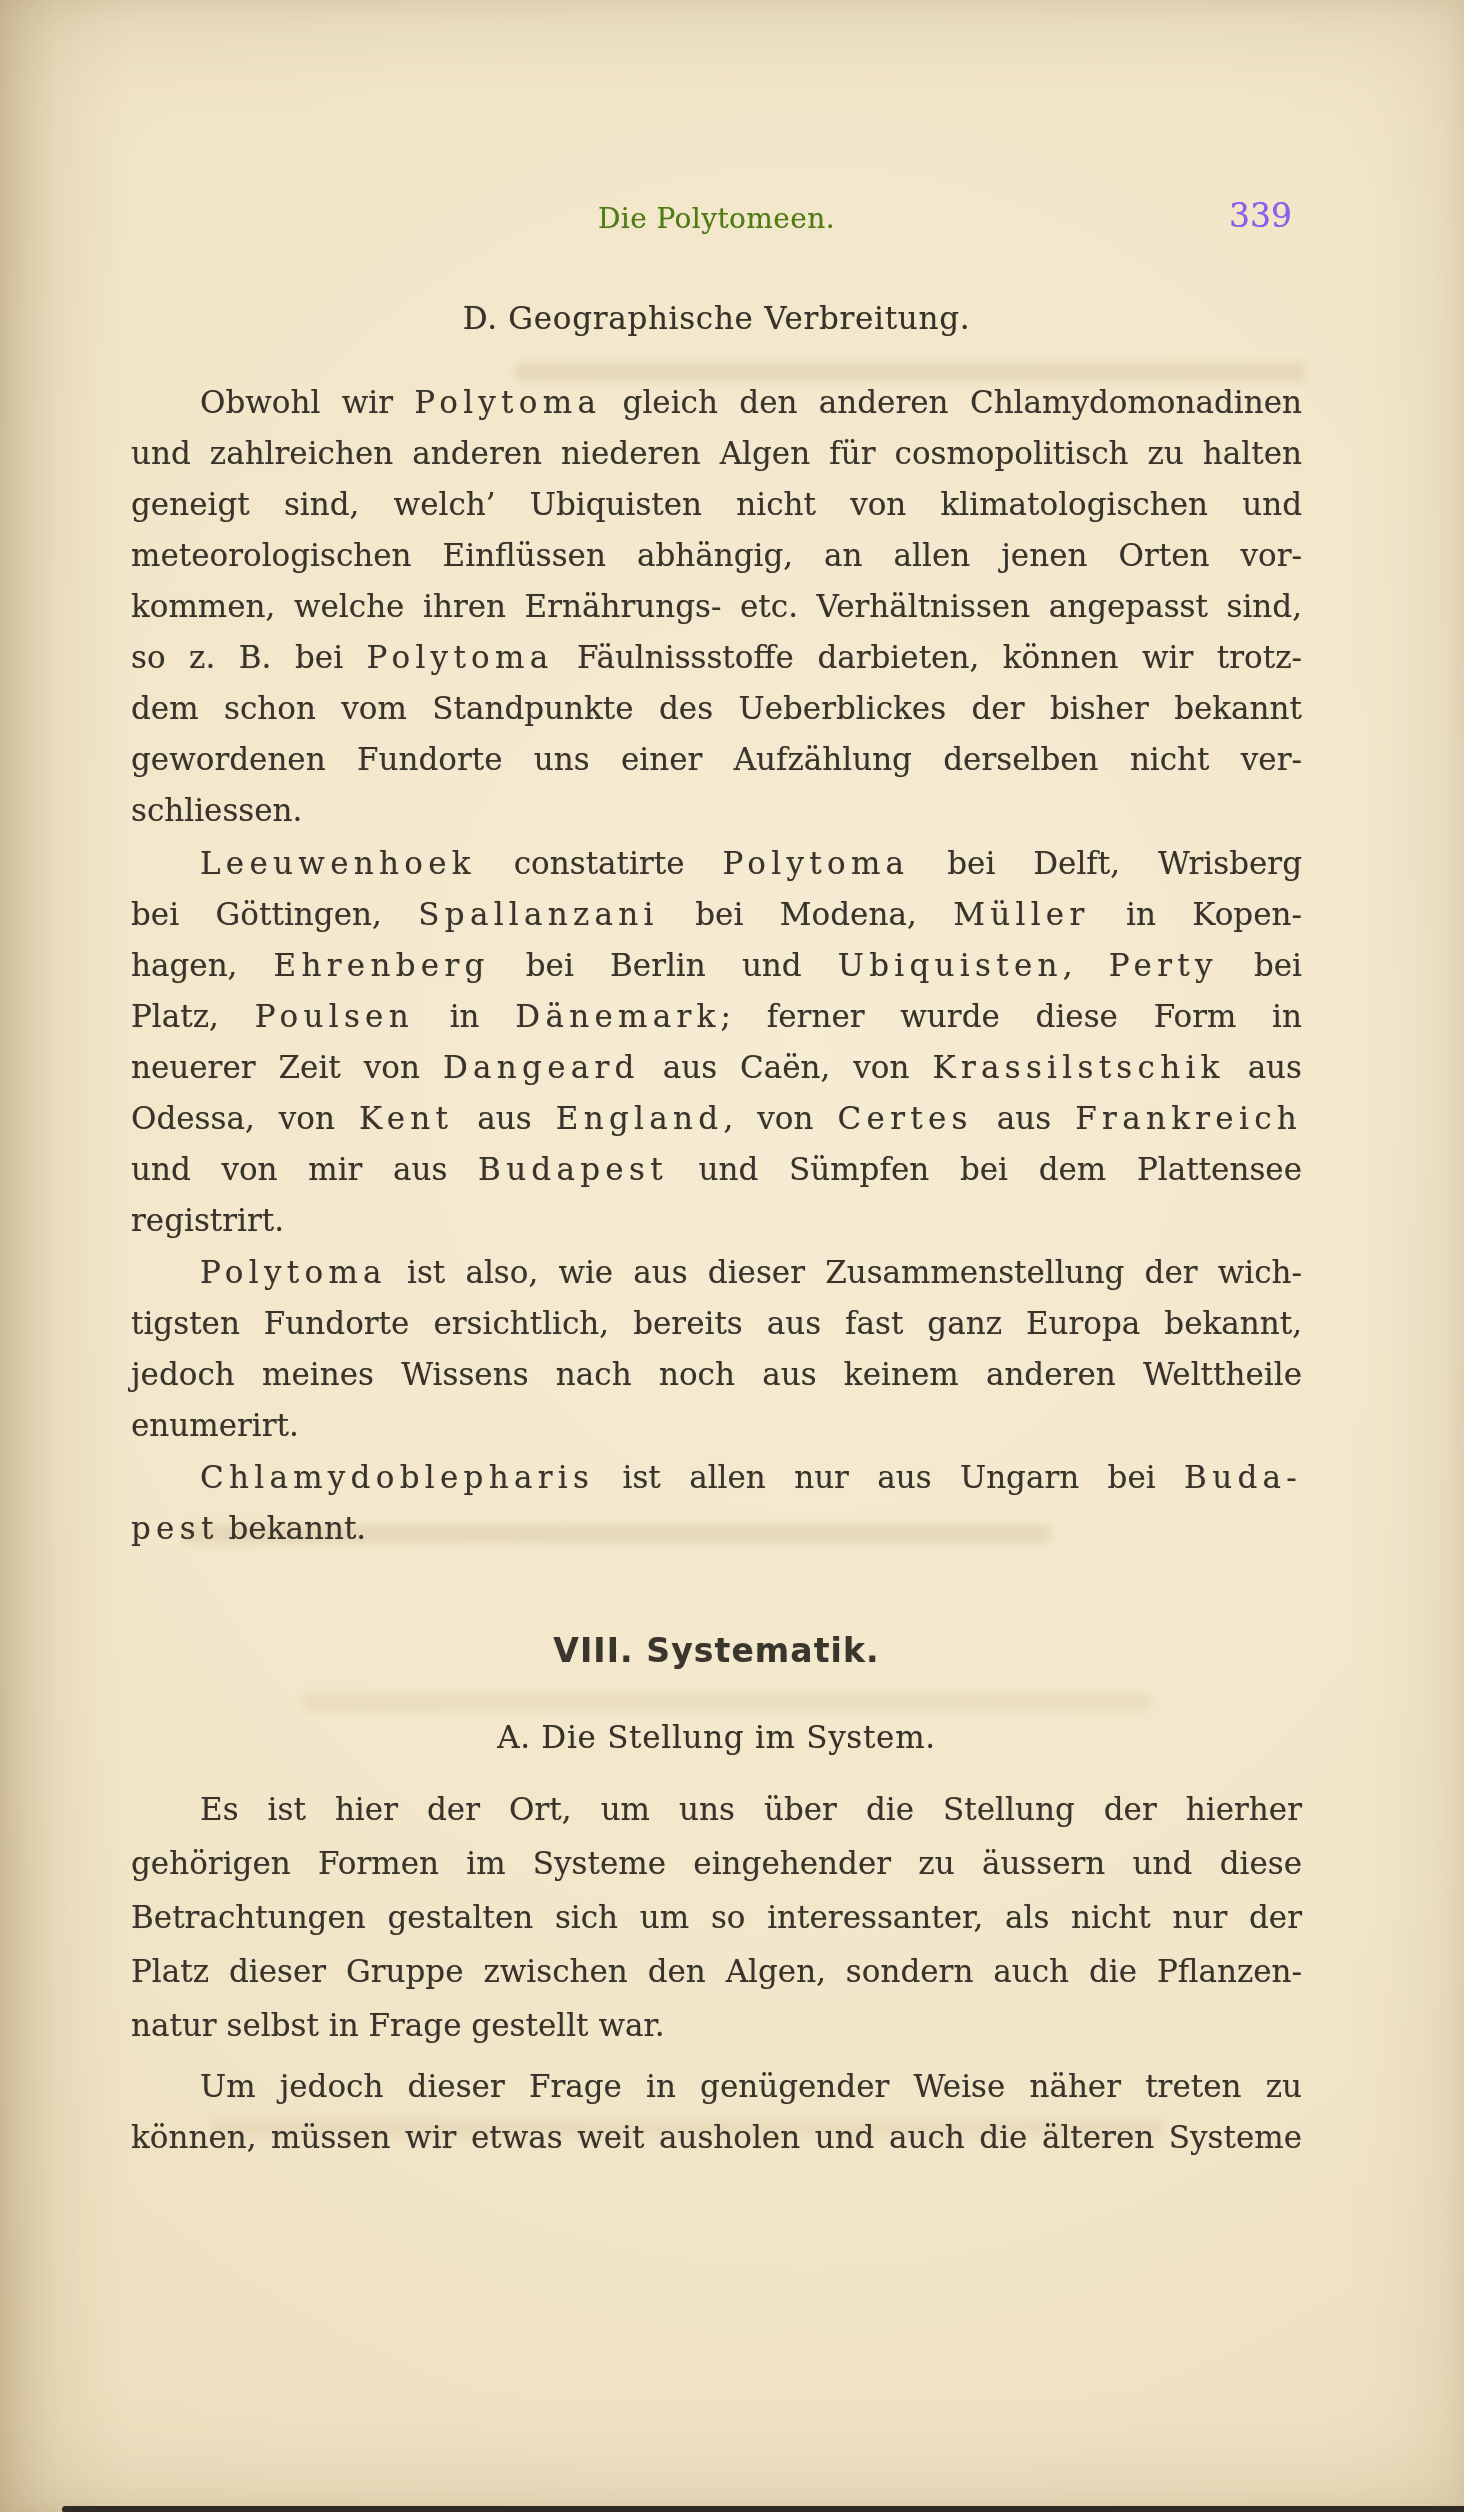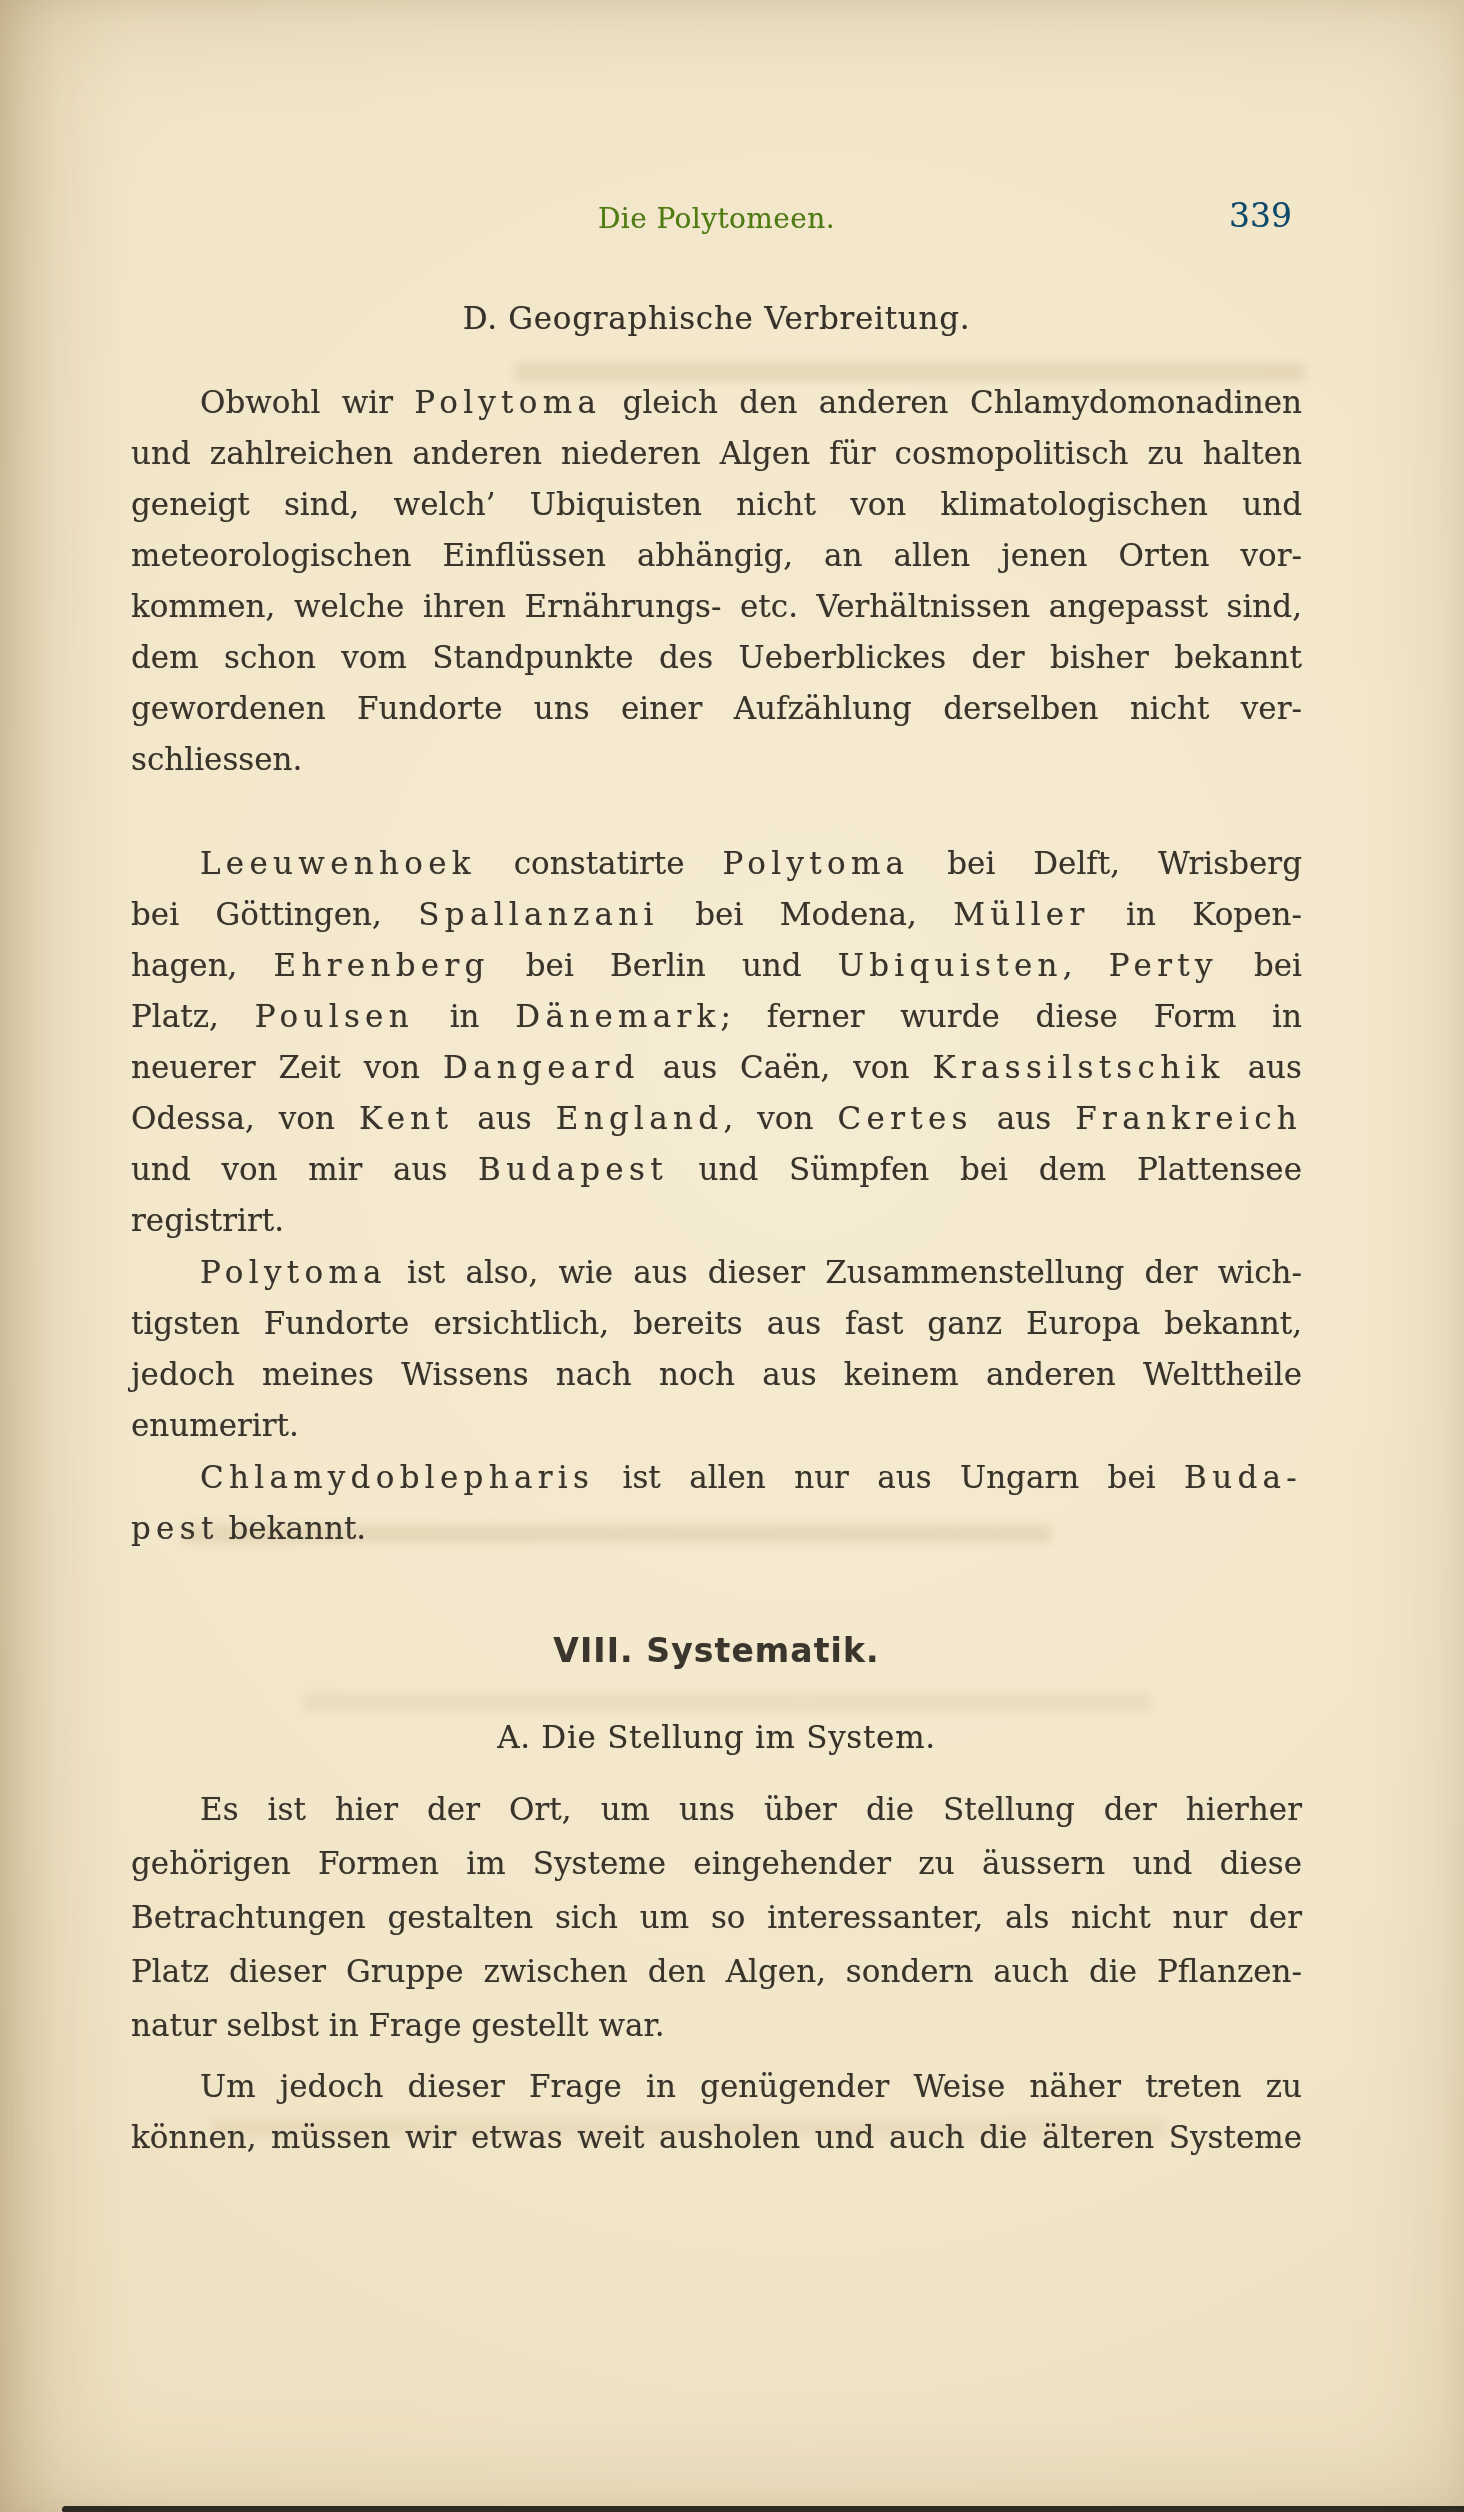--- a/index.html
+++ b/index.html
@@ -10,21 +10,21 @@
       radial-gradient(ellipse 130% 90% at 55% 42%, #f6ecd3 0%, #f2e6c9 48%, #ecdebd 78%, #e3d3ae 100%);
     font-family:"DejaVu Serif", serif;
     color:#38342b;
   }
   .scan{position:absolute;inset:0;}
 
   
   .runhead{position:absolute;left:131px;top:202px;width:1171px;height:42px;}
   .runtitle{display:block;text-align:center;font-size:28px;letter-spacing:0.4px;color:#4d7c0f;
     text-shadow:0 0 0.7px rgba(60,55,45,.35);}
-  .folio{position:absolute;right:10px;top:-5.6px;font-size:33px;color:#0c4a6e;
+  .folio{position:absolute;right:10px;top:-5.6px;font-size:33px;color:#8b5cf6;
     text-shadow:0 0 0.7px rgba(60,55,45,.35);}
 
   
   .pagebody{position:absolute;left:131px;top:0;width:1171px;height:2512px;}
   .para{position:absolute;left:0;width:100%;font-size:31px;line-height:51px;
     text-shadow:0 0 0.7px rgba(58,53,43,.38);}
   .line{text-align:justify;text-align-last:justify;white-space:normal;}
   .line-end{text-align-last:left;}
   .line-first{text-indent:69px;}
   .sp{letter-spacing:.17em;}
@@ -75,20 +75,21 @@
   </div>
 
   <div class="pagebody">
       <div id="sec-heading-d" class="h-serif">D. Geographische Verbreitung.</div>
       <div id="sec-p1" class="para">
         <div class="line line-first"><span>Obwohl wir </span><span class="sp">Polytoma</span><span> gleich den anderen Chlamydomonadinen</span></div>
         <div class="line"><span>und zahlreichen anderen niederen Algen für cosmopolitisch zu halten</span></div>
         <div class="line"><span>geneigt sind, welch’ Ubiquisten nicht von klimatologischen und</span></div>
         <div class="line"><span>meteorologischen Einflüssen abhängig, an allen jenen Orten vor-</span></div>
         <div class="line"><span>kommen, welche ihren Ernährungs- etc. Verhältnissen angepasst sind,</span></div>
+        <div class="line"><span>so z. B. bei </span><span class="sp">Polytoma</span><span> Fäulnissstoffe darbieten, können wir trotz-</span></div>
         <div class="line"><span>dem schon vom Standpunkte des Ueberblickes der bisher bekannt</span></div>
         <div class="line"><span>gewordenen Fundorte uns einer Aufzählung derselben nicht ver-</span></div>
         <div class="line line-end"><span>schliessen.</span></div>
       </div>
       <div id="sec-p2" class="para">
         <div class="line line-first"><span class="sp">Leeuwenhoek</span><span> constatirte </span><span class="sp">Polytoma</span><span> bei Delft, Wrisberg</span></div>
         <div class="line"><span>bei Göttingen, </span><span class="sp">Spallanzani</span><span> bei Modena, </span><span class="sp">Müller</span><span> in Kopen-</span></div>
         <div class="line"><span>hagen, </span><span class="sp">Ehrenberg</span><span> bei Berlin und </span><span class="sp">Ubiquisten</span><span>, </span><span class="sp">Perty</span><span> bei</span></div>
         <div class="line"><span>Platz, </span><span class="sp">Poulsen</span><span> in </span><span class="sp">Dänemark</span><span>; ferner wurde diese Form in</span></div>
         <div class="line"><span>neuerer Zeit von </span><span class="sp">Dangeard</span><span> aus Caën, von </span><span class="sp">Krassilstschik</span><span> aus</span></div>

